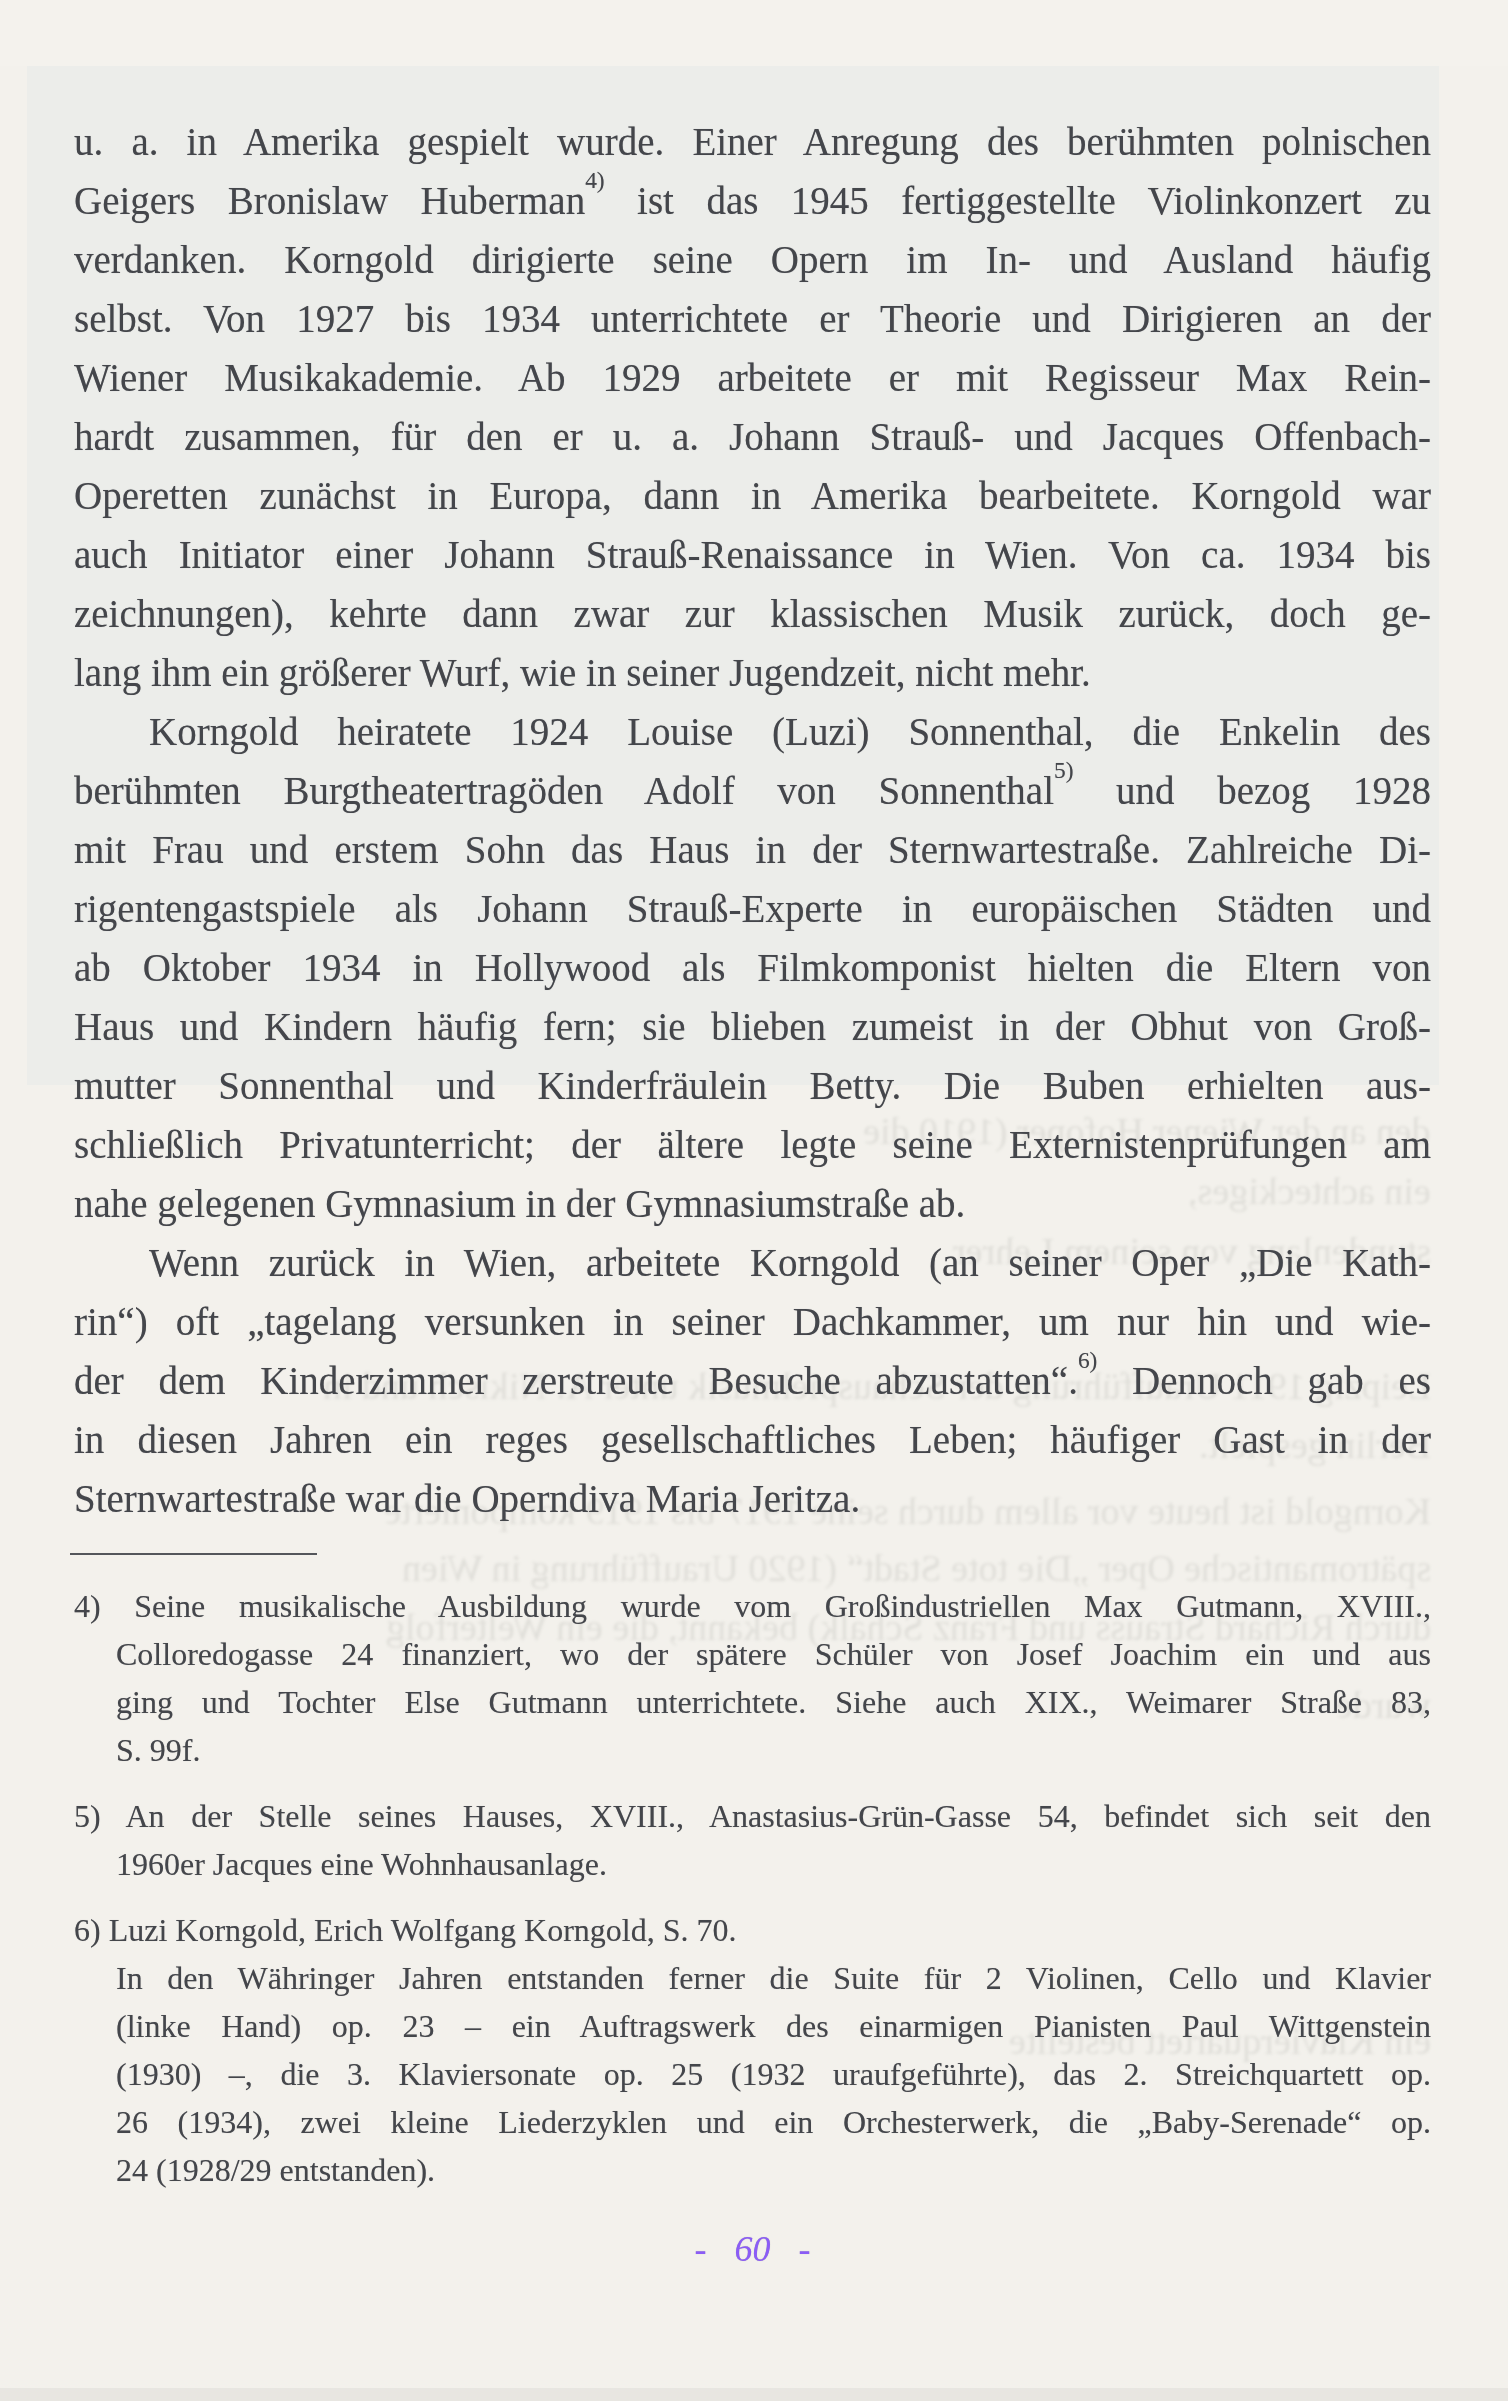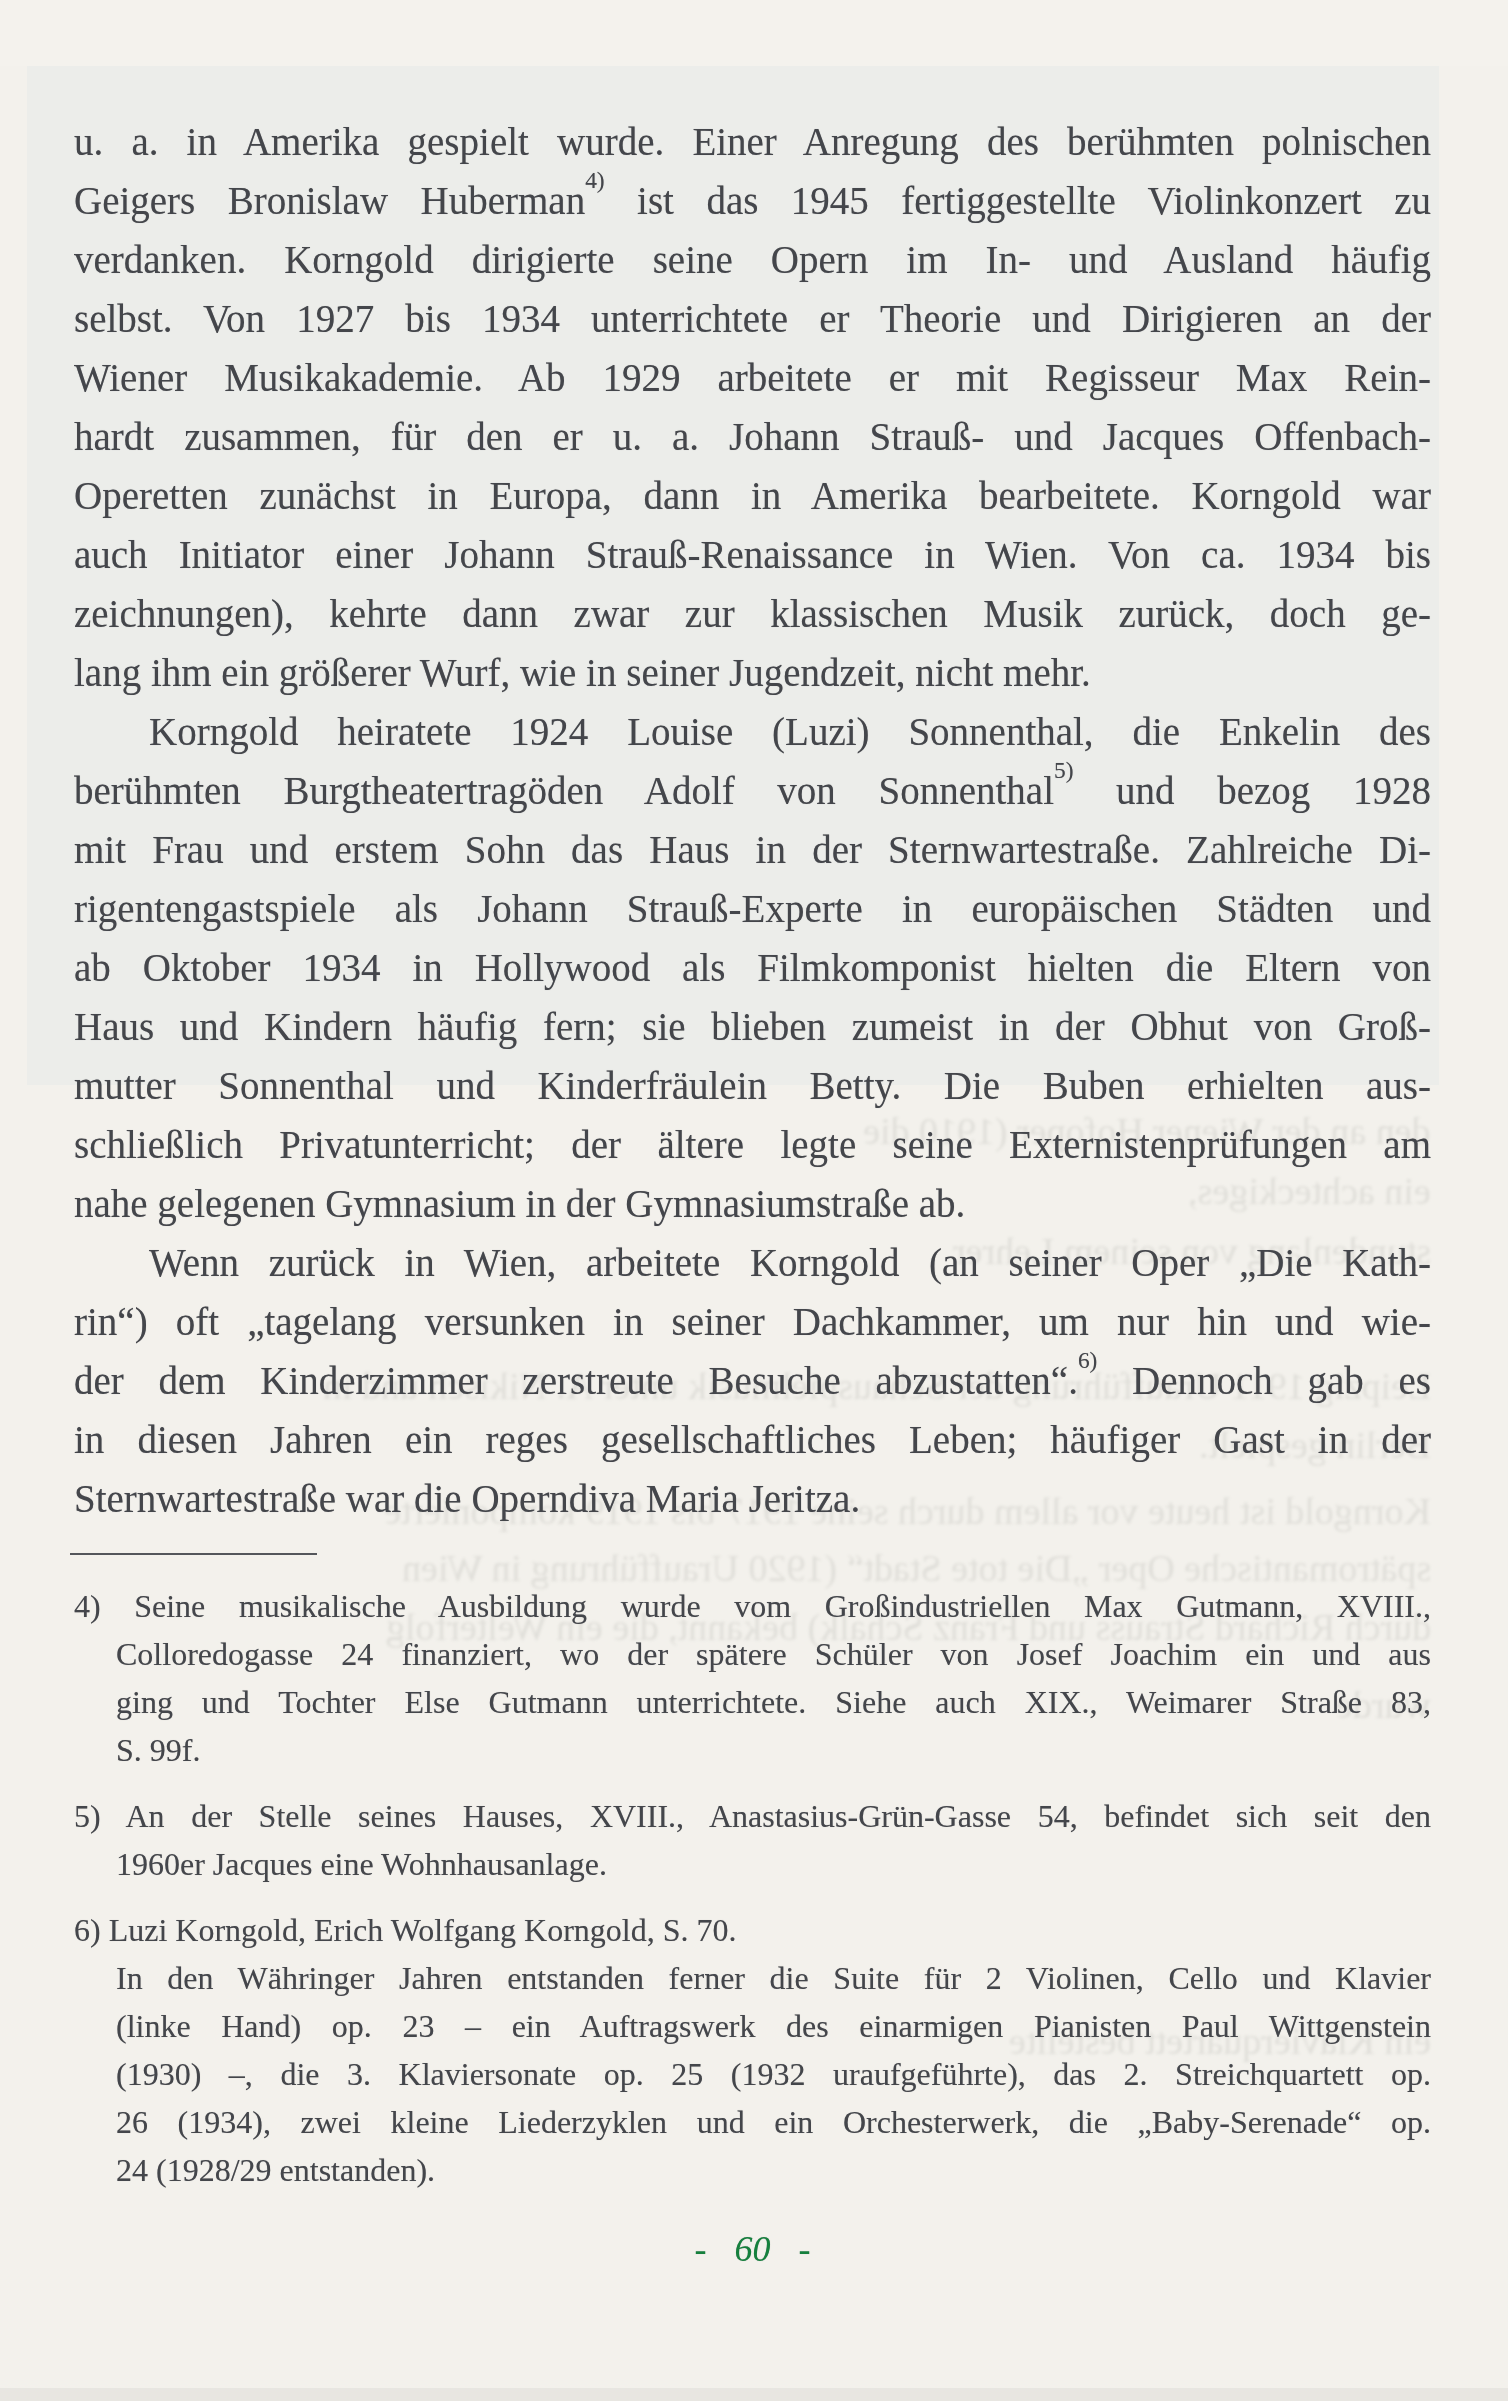--- a/index.html
+++ b/index.html
@@ -53,21 +53,21 @@
     text-shadow:0 0 0.7px rgba(70,72,78,0.4);
   }
   .footnote .ln.j{text-align:justify;text-align-last:justify;}
   .footnote .ln:not(.j){text-align:left;}
   .footnote .ln.cont{padding-left:42px;box-sizing:border-box;}
   .footnote{margin-top:0;}
   .footnote + .footnote{margin-top:18px;}
   .pageno{
     margin-top:31px;text-align:center;
     font-style:italic;font-size:36px;line-height:48px;
-    color:#15803d;word-spacing:19px;
+    color:#8b5cf6;word-spacing:19px;
     text-shadow:0 0 0.7px rgba(70,72,78,0.4);
   }
 </style>
 </head>
 <body>
 
 <div class="page">
   <div class="scan-tone2"></div>
   <div class="scan-tone"></div>
 

